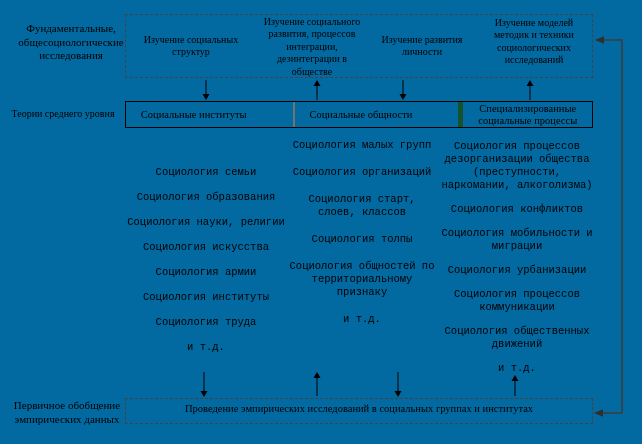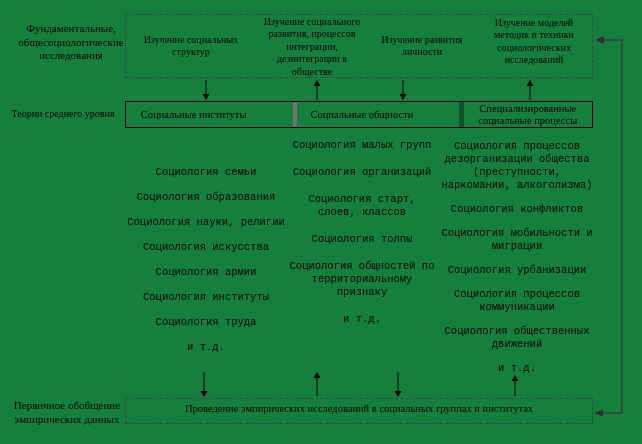--- a/index.html
+++ b/index.html
@@ -1,19 +1,19 @@
 <!DOCTYPE html>
 <html><head>
 <meta charset="utf-8">
 <style>
   html,body{margin:0;padding:0;background:#fff;}
   .canvas{
     position:relative;
     width:642px;height:444px;
-    background:#15803d;
+    background:#0369a1;
     font-family:"Liberation Serif","DejaVu Serif",serif;
     color:#000;
     overflow:hidden;
   }
   .lbl{
     position:absolute;
     text-align:center;
     font-size:11px;
     line-height:13.5px;
     white-space:pre-line;
@@ -47,21 +47,21 @@
     display:flex;
     gap:32px;
   }
   .mid-cell{
     display:flex;align-items:center;justify-content:center;
     text-align:center;
     font-size:10.5px;line-height:11.5px;
     box-sizing:border-box;
   }
   .mid-cell.m1{width:158px;}
-  .mid-cell.m2{width:155px;border-left:4px solid #737373;}
+  .mid-cell.m2{width:155px;border-left:2px solid #737373;}
   .mid-cell.m3{width:155px;border-left:5px solid #14532d;}
 
   .col{
     position:absolute;
     display:flex;flex-direction:column;
     text-align:center;
     font-size:10.5px;line-height:13px;font-family:Liberation Mono, monospace;
   }
   .col .item{white-space:normal;}
   .col1{left:127px;top:166px;width:158px;gap:12px;}

